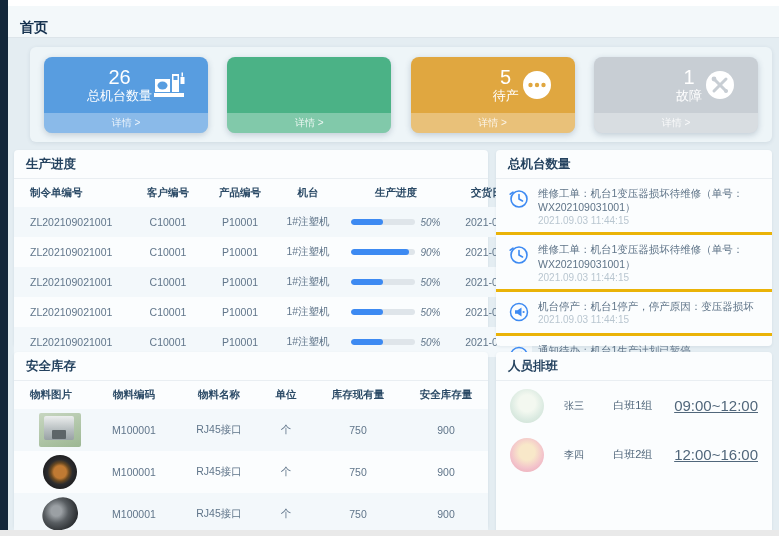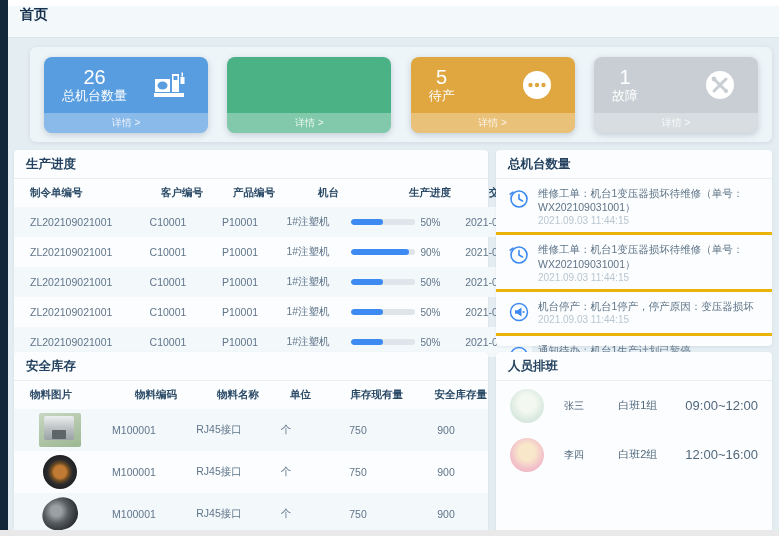--- a/index.html
+++ b/index.html
@@ -7,42 +7,42 @@
     width:779px;height:536px;position:relative;overflow:hidden;
     background:#e4edf2;
     font-family:"Liberation Sans","DejaVu Sans",sans-serif;
     -webkit-font-smoothing:antialiased;
   }
   
   .side-sliver{position:absolute;left:0;top:0;width:8px;height:536px;background:#13273a;z-index:9;}
   .top-white{position:absolute;left:8px;top:0;width:771px;height:6px;background:#ffffff;}
   .tabbar{
     position:absolute;left:8px;top:6px;width:771px;height:32px;background:#f3f8fa;
-    border-bottom:1px solid #dde5ea;display:flex;align-items:flex-start;box-sizing:border-box;
+    border-bottom:1px solid #dde5ea;display:flex;align-items:flex-end;box-sizing:border-box;
     padding-left:12px;
   }
   .tab-home{font-size:14px;font-weight:bold;color:#16324f;cursor:pointer;}
   .bottom-scroll{position:absolute;left:0;top:530px;width:779px;height:6px;background:#e9e9e9;z-index:10;}
 
   
   .stats-panel{
     position:absolute;left:30px;top:47px;width:742px;height:95px;background:#eef5f8;
     border-radius:6px;box-shadow:0 1px 4px rgba(30,60,90,.10);
     display:flex;align-items:center;justify-content:space-between;
     padding:0 14px;box-sizing:border-box;
   }
   .stat-card{
     width:164px;height:76px;border-radius:8px;position:relative;overflow:hidden;
     box-shadow:0 2px 6px rgba(30,60,90,.22);
   }
   .card-blue{background:#589de0;}
   .card-green{background:#4bb286;}
   .card-orange{background:#e0a740;}
   .card-gray{background:#c8ced4;}
-  .stat-top{height:56px;display:flex;align-items:center;justify-content:space-between;padding:0 20px 0 18px;}
+  .stat-top{height:56px;display:flex;align-items:center;justify-content:flex-end;padding:0 20px 0 18px;}
   .stat-texts{text-align:center;}
   .stat-value{font-size:20px;color:#fff;line-height:22px;}
   .stat-label{font-size:13px;color:#fff;line-height:16px;white-space:nowrap;}
   .stat-icon{width:36px;height:36px;display:flex;align-items:center;justify-content:center;}
   .stat-footer{
     position:absolute;left:0;bottom:0;width:100%;height:20px;background:rgba(255,255,255,.30);
     display:flex;align-items:center;justify-content:center;
     font-size:10px;color:rgba(255,255,255,.85);cursor:pointer;
   }
 
@@ -56,26 +56,26 @@
     font-size:12.5px;font-weight:bold;color:#24425f;
     border-bottom:1px solid #e9eef2;
   }
   .p-production{left:14px;top:150px;width:474px;height:196px;}
   .p-notify{left:496px;top:150px;width:276px;height:196px;}
   .p-inventory{left:14px;top:352px;width:474px;height:176px;}
   .p-schedule{left:496px;top:352px;width:276px;height:216px;}
 
   
   table{border-collapse:collapse;width:100%;table-layout:fixed;}
-  th{font-size:10.5px;font-weight:bold;color:#2b4a66;height:26px;text-align:right;}
+  th{font-size:10.5px;font-weight:bold;color:#2b4a66;height:26px;text-align:center;}
   td{font-size:10.5px;color:#60758a;text-align:center;height:28px;}
   .p-inventory td{height:40px;}
   th.c-left,td.c-left{text-align:left;padding-left:16px;}
   tbody tr:nth-child(odd){background:#f3f8fb;}
-  .progress-cell{display:flex;align-items:center;justify-content:center;gap:5px;}
+  .progress-cell{display:flex;align-items:center;justify-content:center;gap:5px;font-style:italic;}
   .progress-track{width:64px;height:6px;border-radius:3px;background:#dfe5ea;overflow:hidden;}
   .progress-fill{height:6px;border-radius:3px;background:#3d8af2;}
   .pct{font-size:10px;color:#60758a;}
 
   
   .mat-img{margin:3px auto;}
   .mat-img[data-img="rj45-connector"]{
     width:42px;height:34px;border-radius:2px;position:relative;
     background:linear-gradient(160deg,#c7d6c0,#9cb793);
   }
@@ -104,21 +104,21 @@
   .notify-time{font-size:10px;color:#b9c6d0;margin-top:1px;}
 
   
   .sched-row{display:flex;align-items:center;height:49px;padding:0 14px;}
   .avatar{width:34px;height:34px;border-radius:50%;flex:0 0 34px;}
   .avatar[data-avatar="green-illustration"]{background:radial-gradient(circle at 50% 42%,#f3f8f0 0 32%,#dcebe2 62%,#c8ddd0);}
   .avatar[data-avatar="pink-cartoon"]{background:radial-gradient(circle at 50% 42%,#f8e8c9 0 30%,#f3c3cb 62%,#e8a2b0);}
   .avatar[data-avatar="photo-woman"]{background:radial-gradient(circle at 44% 38%,#b08b77 0 22%,#5c5048 52%,#2c2826);}
   .sched-name{font-size:10px;color:#51677b;width:58px;margin-left:20px;}
   .sched-shift{font-size:11px;color:#51677b;width:72px;}
-  .sched-time{font-size:13px;color:#51677b;flex:1;text-align:center;}
+  .sched-time{font-size:15px;color:#51677b;flex:1;text-align:center;text-decoration:underline;}
 </style>
 </head>
 <body>
 
 <div class="side-sliver"></div>
 <div class="top-white"></div>
 
 <div class="tabbar">
   <span class="tab-home">首页</span>
 </div>

